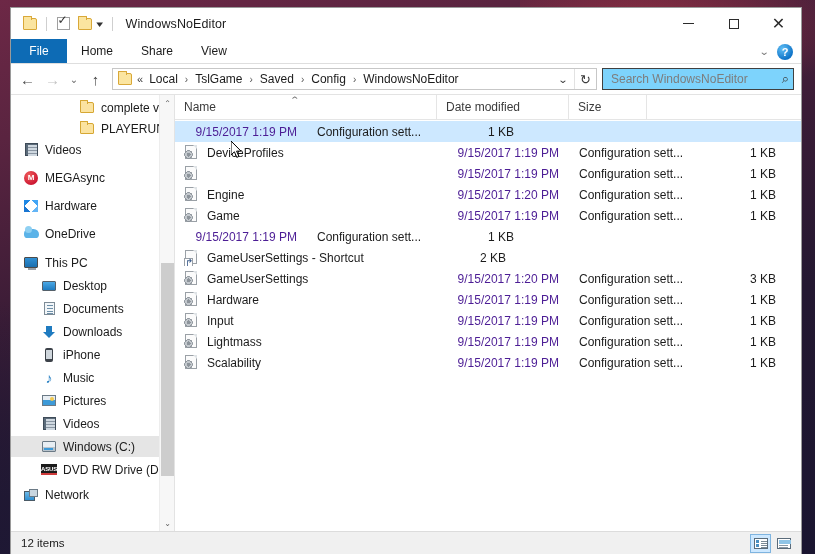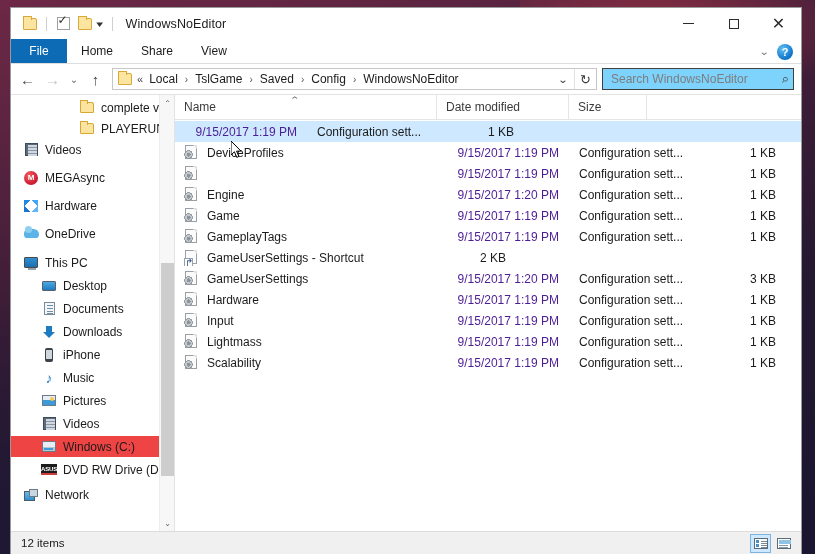--- a/index.html
+++ b/index.html
@@ -201,21 +201,21 @@
     overflow: hidden;
   }
   .nav-list { padding-top: 2px; }
   .nav-item {
     height: 21px;
     display: flex; align-items: center;
     font-size: 12px; color: #1b1b1b;
     white-space: nowrap; overflow: hidden;
     padding-right: 2px;
   }
-  .nav-item.selected { background: #ef4444; }
+  .nav-item.selected { background: #e5e5e5; }
   .nav-ico {
     width: 16px; height: 16px; min-width: 16px;
     margin-right: 6px;
     position: relative;
     display: flex; align-items: center; justify-content: center;
   }
   .nav-label { overflow: hidden; text-overflow: clip; }
 
   .ind-1 { padding-left: 30px; }
   .ind-2 { padding-left: 12px; }
@@ -782,26 +782,20 @@
                 <div class="ic-cfg"></div>
               </div>
             <span>Game</span>
           </div>
           <div class="f-date">9/15/2017 1:19 PM</div>
           <div class="f-type">Configuration sett...</div>
           <div class="f-size">1 KB</div>
         </div>
 
         <div class="frow">
-          <div class="f-name">
-            <div class="f-ico">
-                <div class="ic-cfg"></div>
-              </div>
-            <span>GameplayTags</span>
-          </div>
           <div class="f-date">9/15/2017 1:19 PM</div>
           <div class="f-type">Configuration sett...</div>
           <div class="f-size">1 KB</div>
         </div>
 
         <div class="frow">
           <div class="f-name">
             <div class="f-ico">
                 <div class="ic-shortcut"></div>
               </div>

